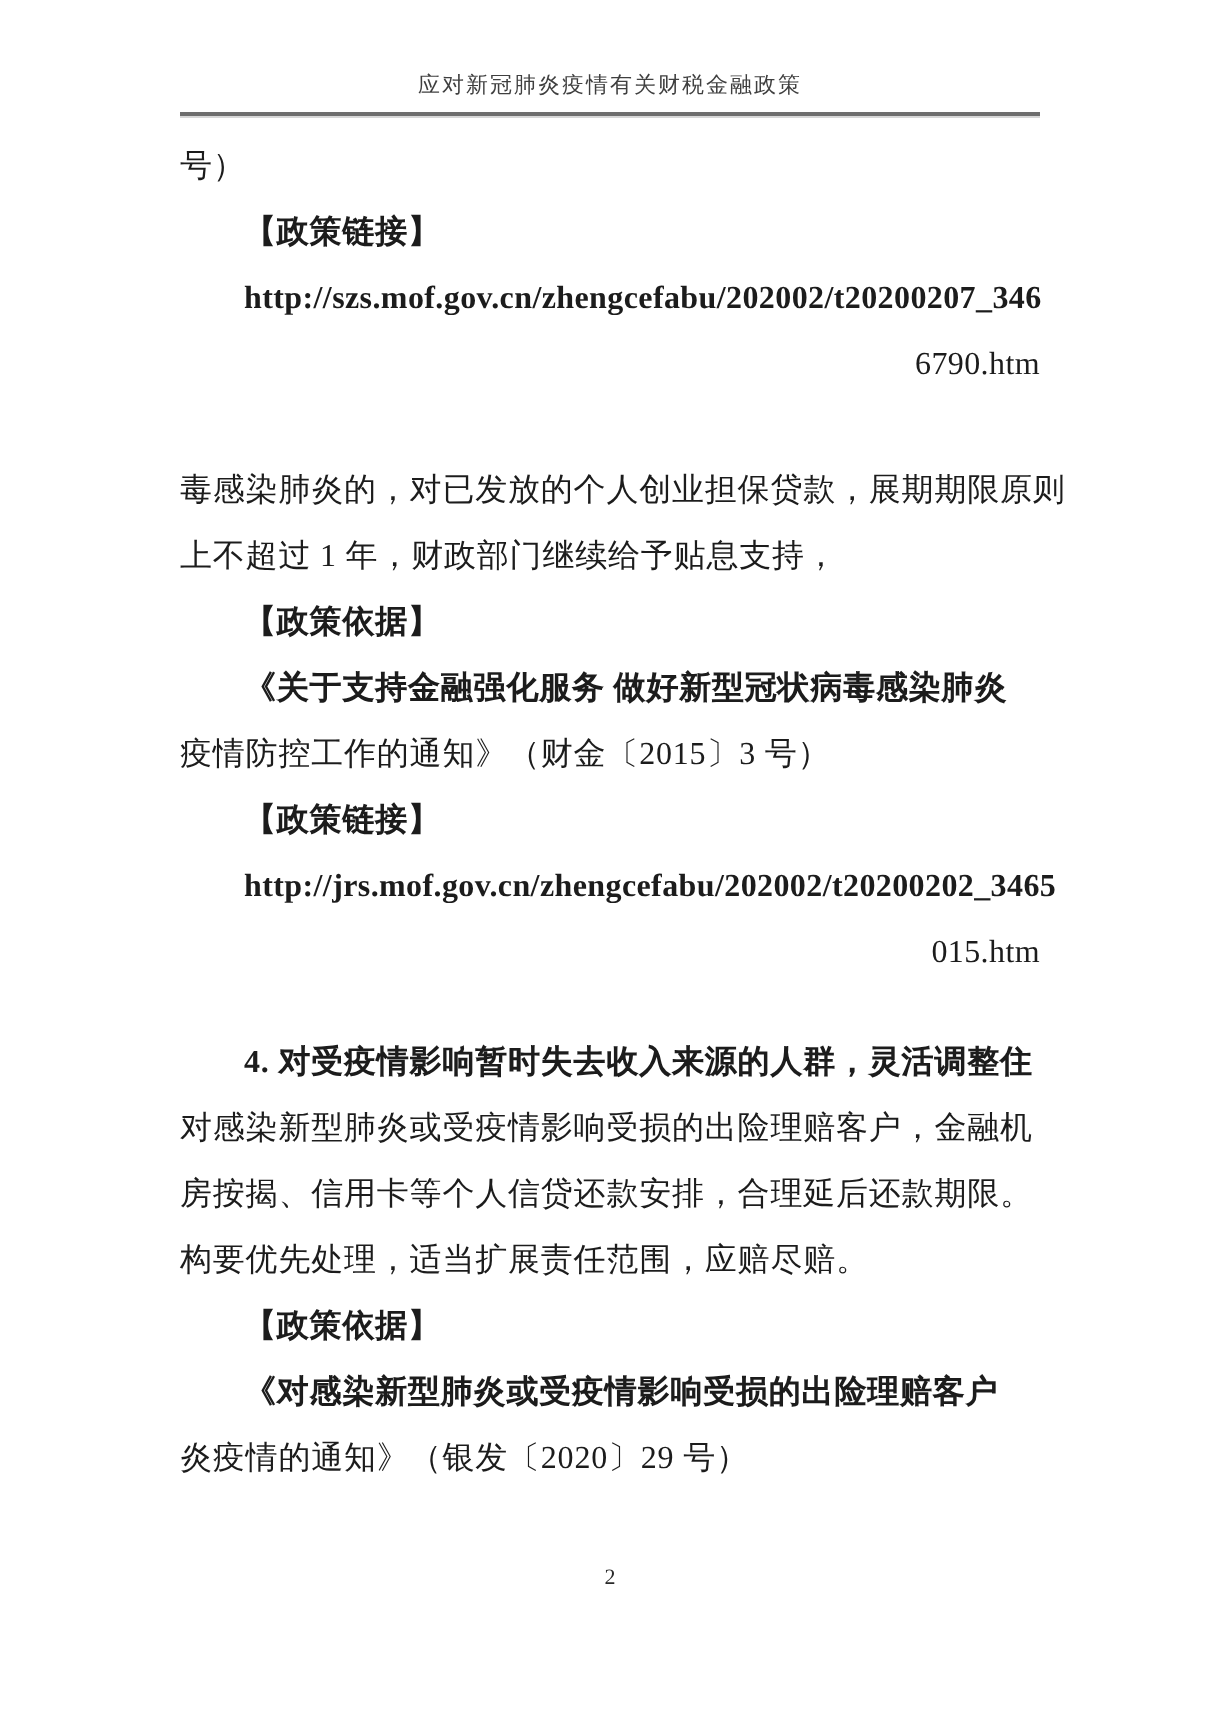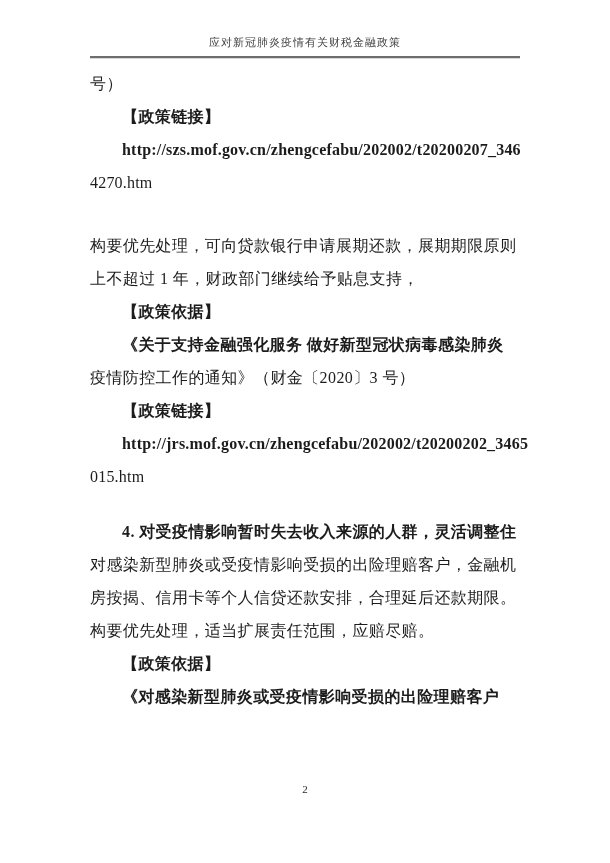--- a/index.html
+++ b/index.html
@@ -47,20 +47,21 @@
     font-size: 16px;
     white-space: nowrap;
     letter-spacing: 0.4px;
   }
   .ind {
     padding-left: 32px;
     font-weight: bold;
   }
   .url {
     letter-spacing: 0.2px;
+    text-align: right;
   }
   .gap-a { height: 30px; }
   .gap-b { height: 22px; }
   .doc-footer {
     position: absolute;
     top: 783px;
     left: 0;
     right: 0;
     text-align: center;
     font-size: 11px;
@@ -72,38 +73,39 @@
 
 <div class="page">
 
   <div class="doc-header">应对新冠肺炎疫情有关财税金融政策</div>
   <div class="header-rule"></div>
 
   <div class="doc-body">
     <div class="ln">号）</div>
     <div class="ln ind">【政策链接】</div>
     <div class="ln ind url">http://szs.mof.gov.cn/zhengcefabu/202002/t20200207_346</div>
-    <div class="ln url">4270.htm</div>
+    <div class="ln url">6790.htm</div>
 
     <div class="gap-a"></div>
 
-    <div class="ln">构要优先处理，可向贷款银行申请展期还款，展期期限原则</div>
+    <div class="ln">毒感染肺炎的，对已发放的个人创业担保贷款，展期期限原则</div>
     <div class="ln">上不超过 1 年，财政部门继续给予贴息支持，</div>
     <div class="ln ind">【政策依据】</div>
     <div class="ln ind">《关于支持金融强化服务 做好新型冠状病毒感染肺炎</div>
-    <div class="ln">疫情防控工作的通知》（财金〔2020〕3 号）</div>
+    <div class="ln">疫情防控工作的通知》（财金〔2015〕3 号）</div>
     <div class="ln ind">【政策链接】</div>
     <div class="ln ind url">http://jrs.mof.gov.cn/zhengcefabu/202002/t20200202_3465</div>
     <div class="ln url">015.htm</div>
 
     <div class="gap-b"></div>
 
     <div class="ln ind">4. 对受疫情影响暂时失去收入来源的人群，灵活调整住</div>
     <div class="ln">对感染新型肺炎或受疫情影响受损的出险理赔客户，金融机</div>
     <div class="ln">房按揭、信用卡等个人信贷还款安排，合理延后还款期限。</div>
     <div class="ln">构要优先处理，适当扩展责任范围，应赔尽赔。</div>
     <div class="ln ind">【政策依据】</div>
     <div class="ln ind">《对感染新型肺炎或受疫情影响受损的出险理赔客户</div>
+    <div class="ln">炎疫情的通知》（银发〔2020〕29 号）</div>
   </div>
 
   <div class="doc-footer">2</div>
 
 </div>
 
 </body></html>

